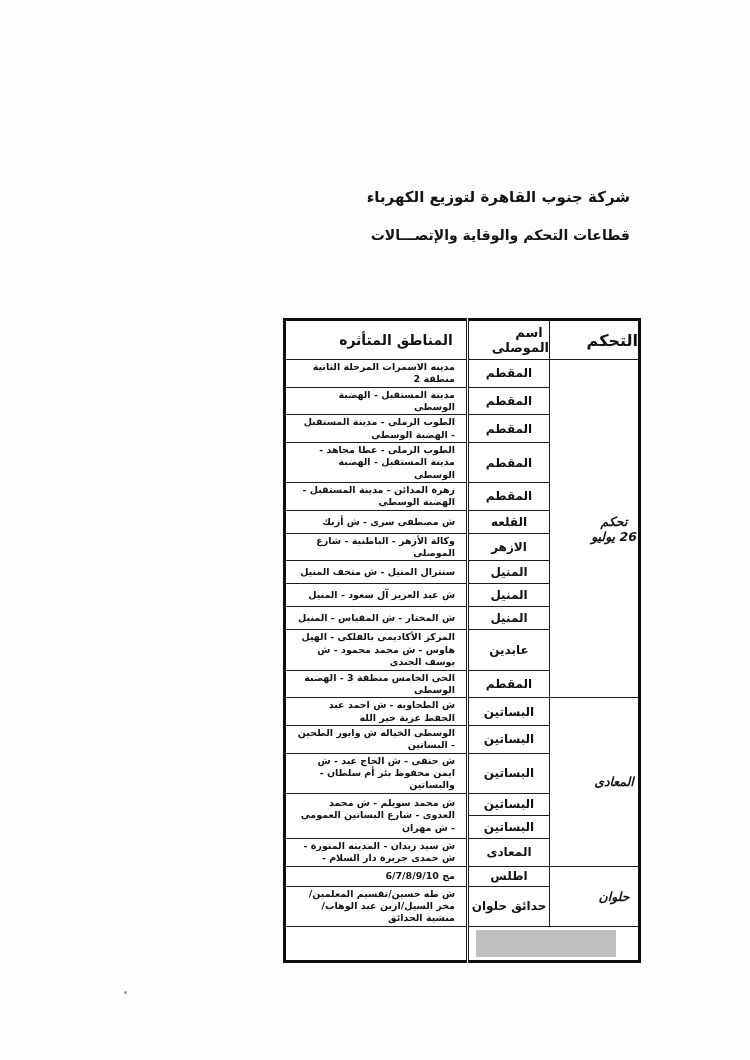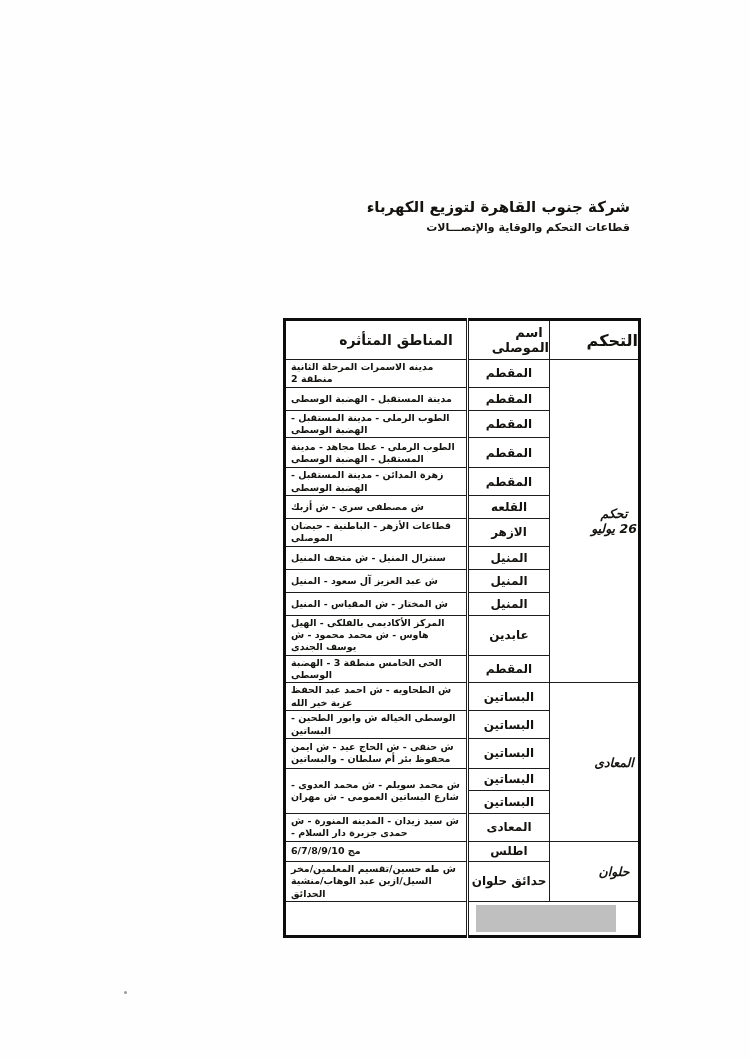--- a/index.html
+++ b/index.html
@@ -8,22 +8,22 @@
     background:#ffffff;
     font-family:"DejaVu Sans", sans-serif;
     color:#111111;
     position:relative;
     overflow:hidden;
   }
   .page { position:absolute; inset:0; background:#fefefe; }
 
   
   .hdr-line { position:absolute; right:120px; direction:rtl; text-align:right; color:#15130f; white-space:nowrap; }
-  .company     { top:198px; font-size:15px; font-weight:bold; letter-spacing:.3px; }
-  .department  { top:221px; font-size:11px; font-weight:bold; }
+  .company     { top:188px; font-size:15px; font-weight:bold; letter-spacing:.3px; }
+  .department  { top:227px; font-size:14px; font-weight:bold; }
   .group-line  { top:261px; font-size:13.5px; font-weight:bold; word-spacing:2.5px; }
   .governorate { top:291px; font-size:15px; font-weight:bold; }
 
   
   .tbl-wrap { position:absolute; top:318px; left:283px; }
   table.outage {
     border-collapse:collapse;
     table-layout:fixed;
     direction:rtl;
     width:355px;
@@ -39,21 +39,21 @@
   thead th { height:40px; font-weight:bold; text-align:center; background:#fff; }
   th.h-control  { font-size:16px; }
   th.h-area     { font-size:13px; letter-spacing:-.2px; }
   th.h-affected { font-size:14px; }
 
   
   th.h-affected, td.aff { border-right:3px double #1d1d1d; }
 
   td.ctl  { font-size:12.5px; font-weight:bold; text-align:center;font-style:italic; }
   td.area { font-size:12px;  font-weight:bold; text-align:center; padding:1px 2px; }
-  td.aff  { font-size:9.5px; font-weight:600; text-align:left; padding:1px 5px; line-height:1.3;margin-top:24px; }
+  td.aff  { font-size:9.5px; font-weight:600; text-align:right; padding:1px 11px; line-height:1.3;margin-top:24px; }
 
   td.merged-bottom { padding:0; }
   .graybox {
     background:#bfbfbf;
     height:27px;
     margin:3px 7px 3px 22px; 
   }
   
   td.merged-bottom .graybox { margin-left:7px; margin-right:22px; }
 
@@ -102,21 +102,21 @@
           <tr class="" style="height: 23px;">
             <td class="area">المقطم</td>
             <td class="aff">زهرة المدائن - مدينة المستقبل - الهضبة الوسطى</td>
           </tr>
           <tr class="" style="height: 23px;">
             <td class="area">القلعه</td>
             <td class="aff">ش مصطفى سرى - ش أزبك</td>
           </tr>
           <tr class="" style="height: 23px;">
             <td class="area">الازهر</td>
-            <td class="aff">قطاعات الأزهر - الباطنية - حيضان الموصلى</td>
+            <td class="aff">وكالة الأزهر - الباطنية - شارع الموصلى</td>
           </tr>
           <tr class="" style="height: 23px;">
             <td class="area">المنيل</td>
             <td class="aff">سنترال المنيل - ش متحف المنيل</td>
           </tr>
           <tr class="" style="height: 23px;">
             <td class="area">المنيل</td>
             <td class="aff">ش عبد العزيز آل سعود - المنيل</td>
           </tr>
           <tr class="" style="height: 23px;">

